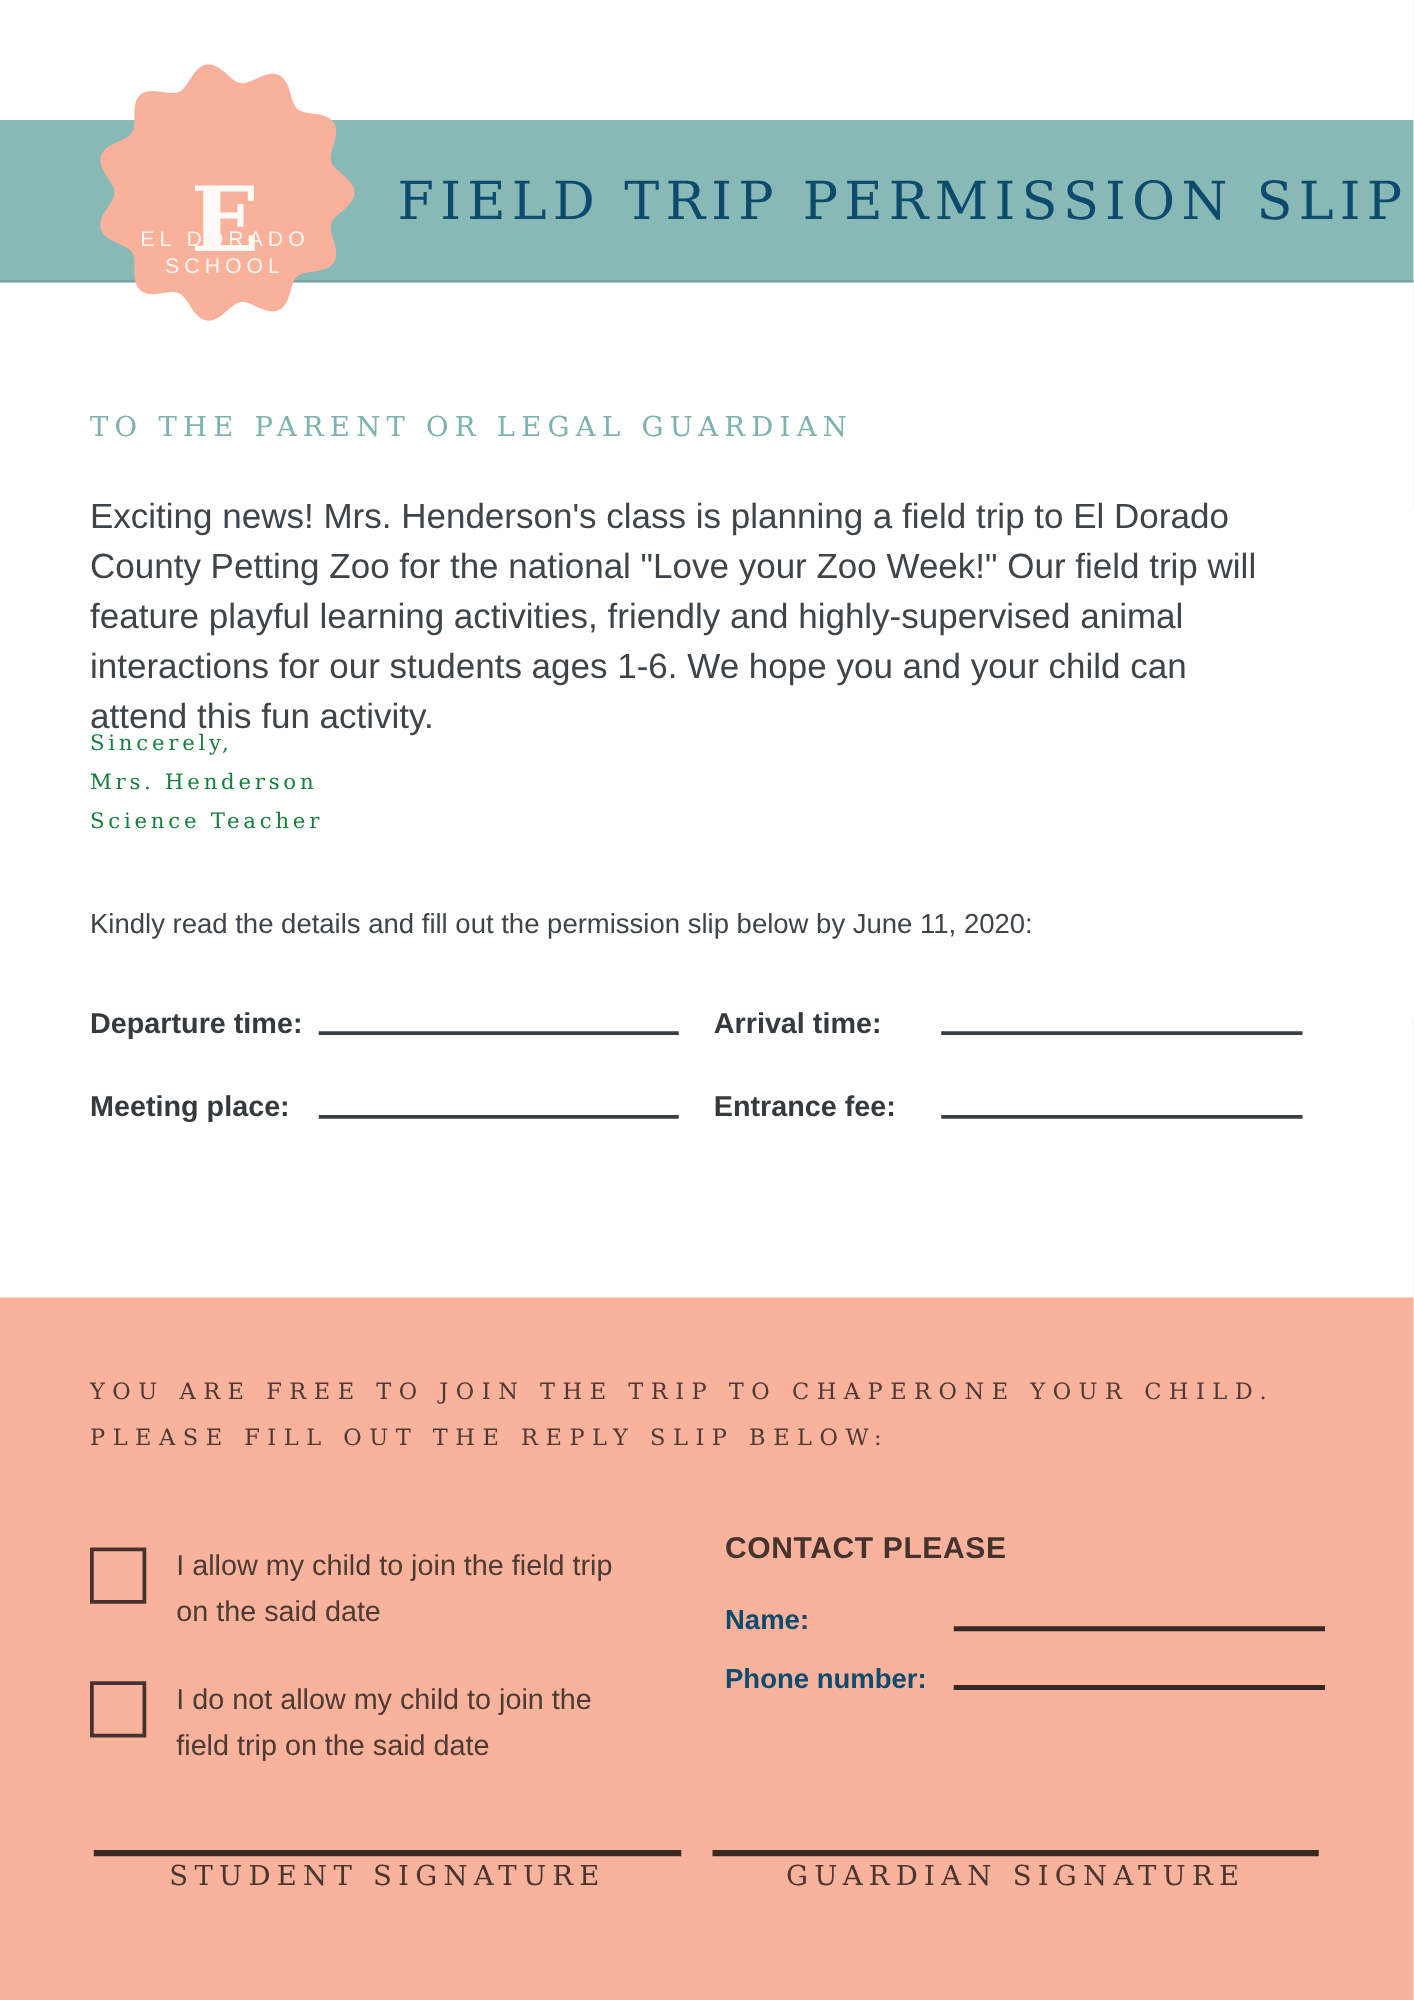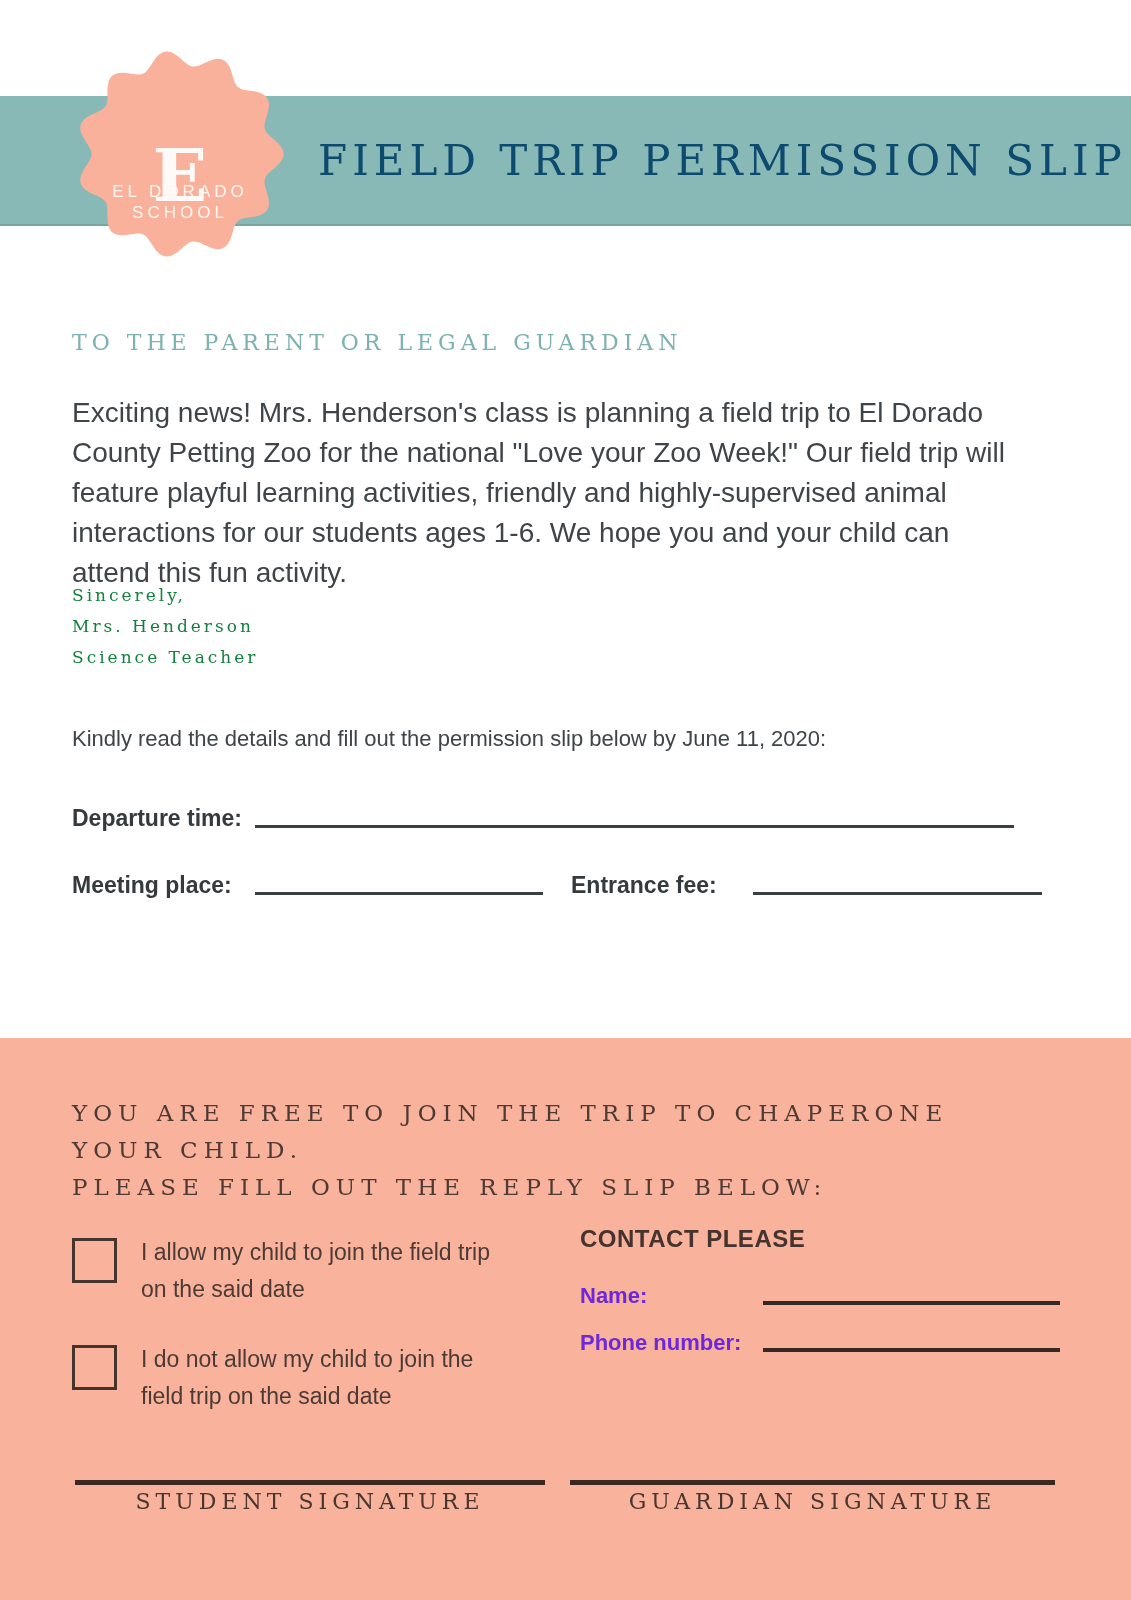--- a/index.html
+++ b/index.html
@@ -133,21 +133,21 @@
     position: absolute;
     left: 0; top: 1038px;
     width: 100%; height: 562px;
     background: #f9b29c;
   }
   .reply-heading {
     position: absolute;
     left: 72px; top: 57px;
     width: 980px;
     font-family: "DejaVu Serif", "Liberation Serif", serif;
-    font-size: 23px;
+    font-size: 18px;
     letter-spacing: 6px;
     line-height: 37px;
     color: #4e3a35;
   }
   .checkbox-group { position: absolute; left: 72px; top: 196px; width: 440px; }
   .checkbox-row { display: flex; margin-bottom: 33px; }
   .checkbox-box {
     width: 45px; height: 45px;
     border: 3px solid #46332e;
     background: transparent;
@@ -168,21 +168,21 @@
     font-weight: 700;
     letter-spacing: 0.5px;
     color: #44332e;
     margin-bottom: 25px;
   }
   .contact-row { display: flex; align-items: flex-end; height: 33px; margin-bottom: 14px; }
   .contact-label {
     width: 183px;
     font-size: 22px;
     font-weight: 700;
-    color: #6d28d9;
+    color: #0c4a6e;
     padding-bottom: 2px;
   }
   .contact-line {
     flex: 1;
     border-bottom: 4px solid #362825;
     margin-bottom: 6px;
     height: 0;
   }
 
   
@@ -234,20 +234,24 @@
   </div>
   <div class="instruction">Kindly read the details and fill out the permission slip below by June 11, 2020:</div>
 
   <div class="details-form">
     <div class="details-row">
       <div class="field left">
         <div class="field-label">Departure time:</div>
         <div class="field-line"></div>
       </div>
       <div class="col-gap"></div>
+      <div class="field right">
+        <div class="field-label">Arrival time:</div>
+        <div class="field-line"></div>
+      </div>
     </div>
     <div class="details-row">
       <div class="field left">
         <div class="field-label">Meeting place:</div>
         <div class="field-line"></div>
       </div>
       <div class="col-gap"></div>
       <div class="field right">
         <div class="field-label">Entrance fee:</div>
         <div class="field-line"></div>

